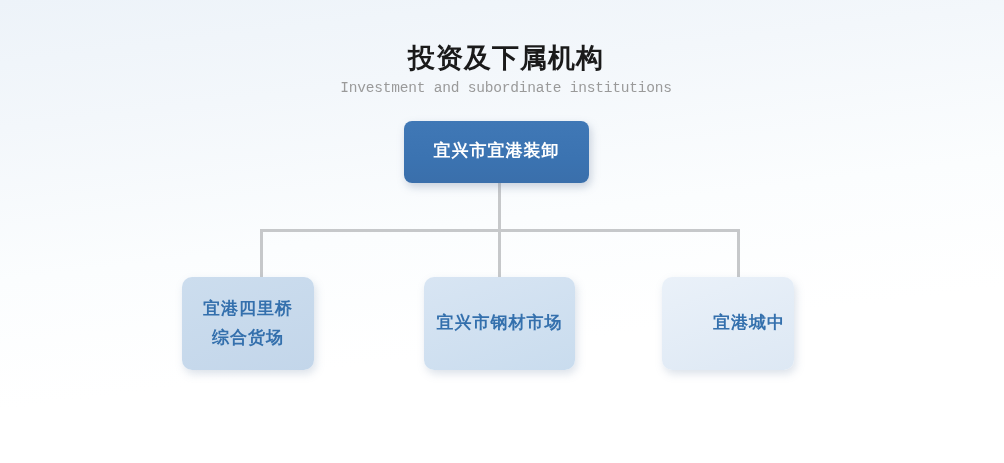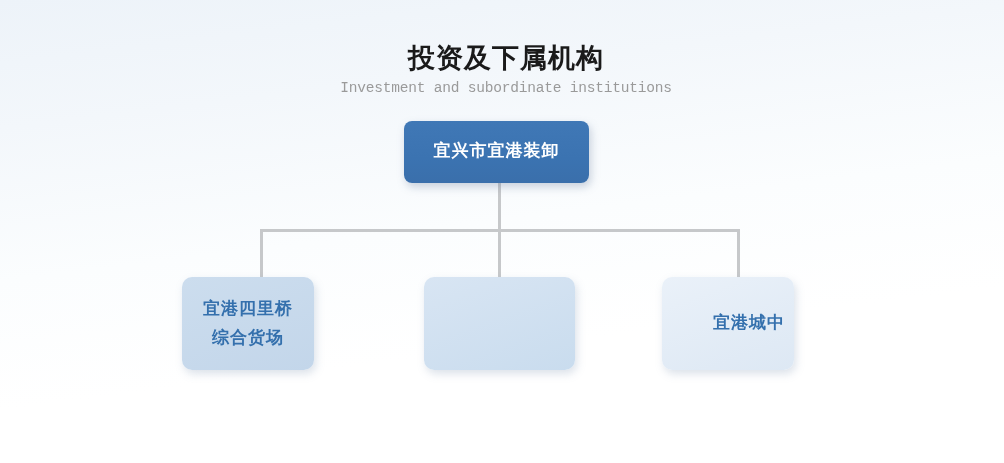--- a/index.html
+++ b/index.html
@@ -107,19 +107,20 @@
   <div class="node root-node">
     <span class="l1">宜兴市宜港装卸</span>
   </div>
 
   <div class="node child-node child-0">
     <span class="l1">宜港四里桥</span>
     <span class="l2">综合货场</span>
   </div>
 
   <div class="node child-node child-1">
+    <span class="l1">宜兴市钢材市场</span>
   </div>
 
   <div class="node child-node child-2">
     <span class="l1">宜港城中</span>
   </div>
 
 </div>
 
 </body></html>

